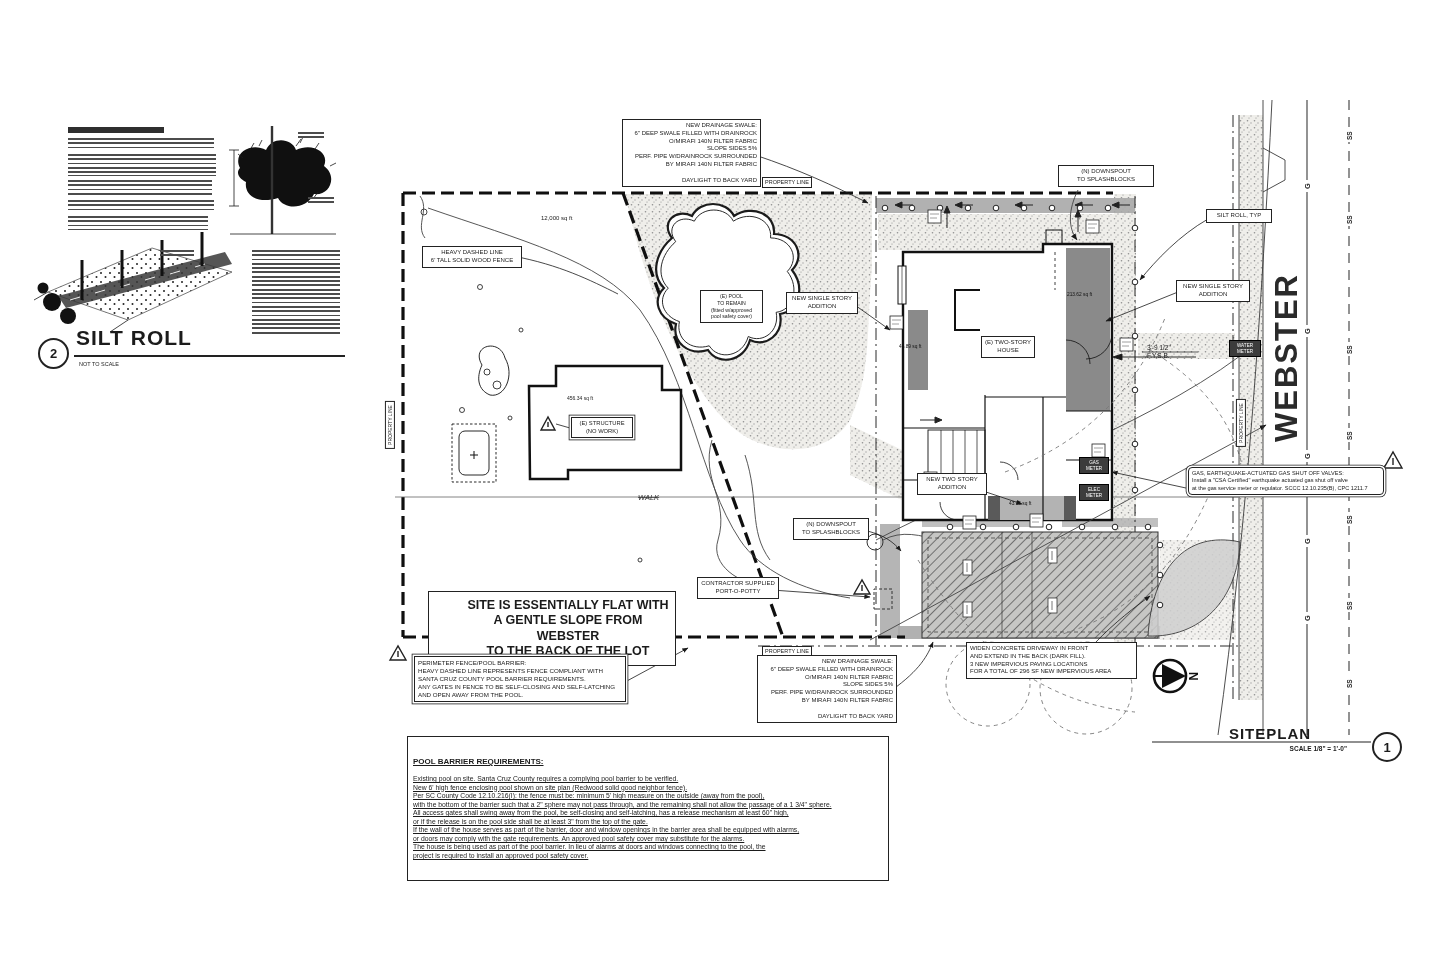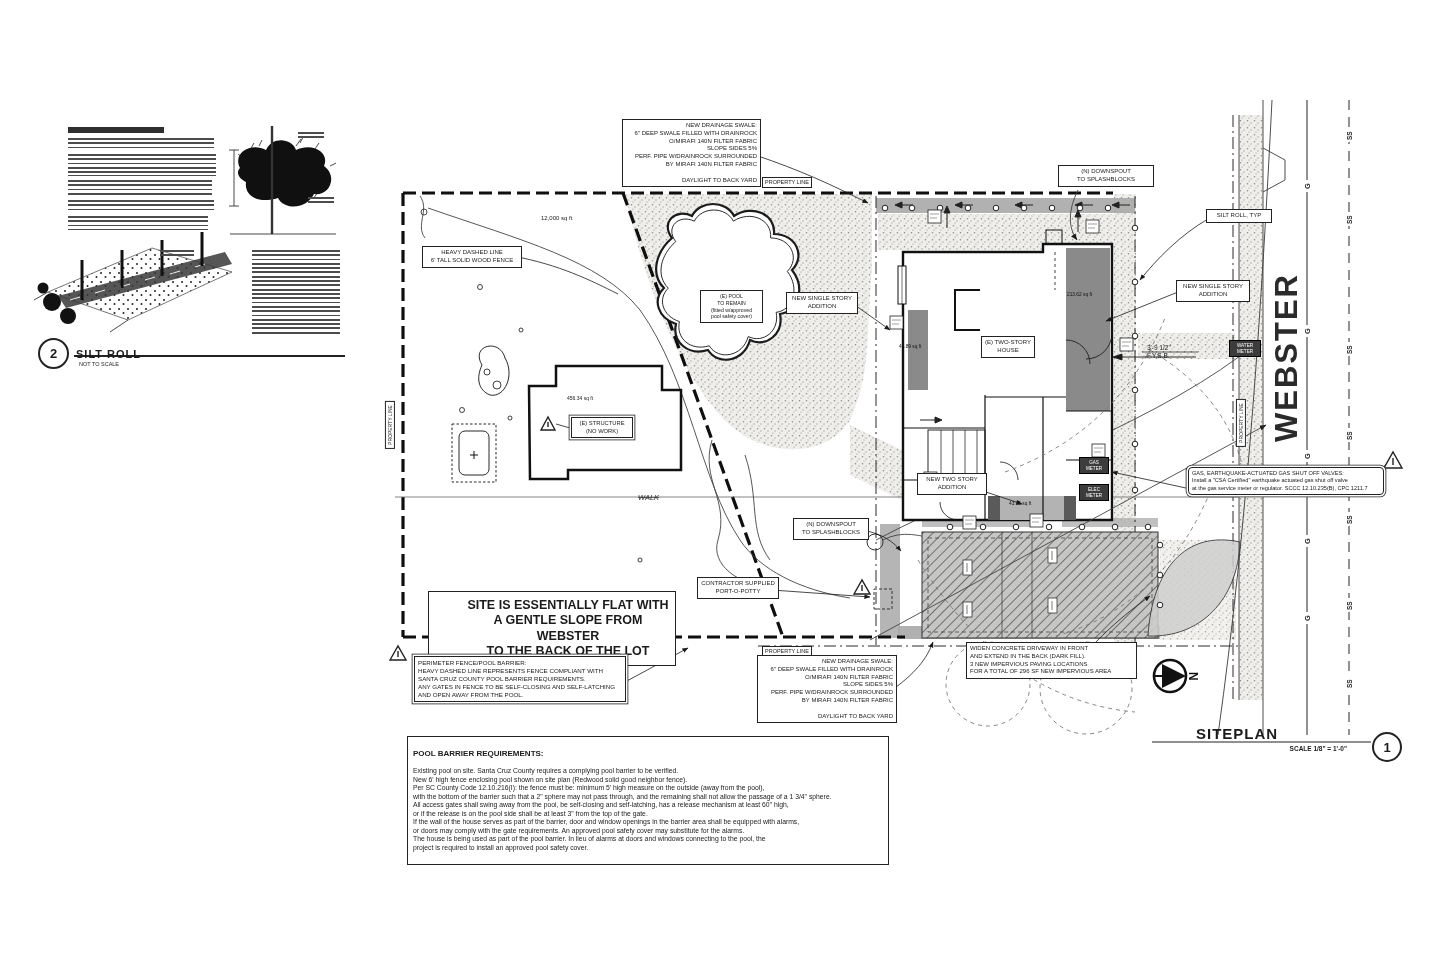--- a/index.html
+++ b/index.html
@@ -350,21 +350,21 @@
 <div class="fuzzy" style="left:68px;top:200px;width:146px;height:12px;"></div>
 <div class="fuzzy" style="left:68px;top:216px;width:140px;height:14px;"></div>
 <div class="fuzzy" style="left:252px;top:250px;width:88px;height:84px;"></div>
 <div class="fuzzy" style="left:298px;top:132px;width:26px;height:8px;"></div>
 <div class="fuzzy" style="left:308px;top:197px;width:26px;height:8px;"></div>
 <div class="fuzzy" style="left:160px;top:250px;width:34px;height:9px;"></div>
 
 <div class="circle-num" style="left:38px;top:338px;width:27px;height:27px;font-size:13px;">
   <span>2</span>
 </div>
-<div class="titletext" style="left:76px;top:348px;font-size:11px;text-align:center;">SILT ROLL</div>
+<div class="titletext" style="left:76px;top:326px;font-size:21px;text-align:center;">SILT ROLL</div>
 <div class="note noborder" style="left:76px;top:359px;font-size:5.5px;">NOT TO SCALE</div>
 
 <div class="note right" style="left:622px;top:119px;width:131px;">NEW DRAINAGE SWALE:
 6" DEEP SWALE FILLED WITH DRAINROCK
 O/MIRAFI 140N FILTER FABRIC
 SLOPE SIDES 5%
 PERF. PIPE W/DRAINROCK SURROUNDED
 BY MIRAFI 140N FILTER FABRIC
 
 DAYLIGHT TO BACK YARD</div>
@@ -428,33 +428,33 @@
 METER</div>
 <div class="note dark" style="left:1229px;top:340px;width:24px;font-size:4.6px;line-height:1.2;">WATER
 METER</div>
 
 <div class="note tiny" style="left:540px;top:215px;font-size:6px;">12,000 sq ft</div>
 <div class="note tiny" style="left:898px;top:344px;color:#111;">46.89 sq ft</div>
 <div class="note tiny" style="left:1066px;top:292px;color:#111;">213.62 sq ft</div>
 <div class="note tiny" style="left:566px;top:395px;font-size:5px;">456.34 sq ft</div>
 <div class="note tiny" style="left:1008px;top:501px;color:#111;">43.05 sq ft</div>
 
-<div class="note left" style="left:407px;top:736px;width:470px;padding:4px 5px;">
+<div class="note left" style="left:407px;top:736px;width:470px;padding:12px 5px;text-decoration:underline;">
   <div style="font-size:8px;font-weight:bold;">POOL BARRIER REQUIREMENTS:</div>
   <div style="font-size:6.8px;line-height:1.26;white-space:pre-line;">Existing pool on site. Santa Cruz County requires a complying pool barrier to be verified.
 New 6' high fence enclosing pool shown on site plan (Redwood solid good neighbor fence).
 Per SC County Code 12.10.216(I): the fence must be: minimum 5' high measure on the outside (away from the pool),
 with the bottom of the barrier such that a 2" sphere may not pass through, and the remaining shall not allow the passage of a 1 3/4" sphere.
 All access gates shall swing away from the pool, be self-closing and self-latching, has a release mechanism at least 60" high,
 or if the release is on the pool side shall be at least 3" from the top of the gate.
 If the wall of the house serves as part of the barrier, door and window openings in the barrier area shall be equipped with alarms,
 or doors may comply with the gate requirements. An approved pool safety cover may substitute for the alarms.
 The house is being used as part of the pool barrier. In lieu of alarms at doors and windows connecting to the pool, the
 project is required to install an approved pool safety cover.</div>
 </div>
 
-<div class="titletext" style="left:1196px;top:725px;width:148px;text-align:left;font-size:15px;">SITEPLAN</div>
+<div class="titletext" style="left:1196px;top:725px;width:148px;text-align:center;font-size:15px;">SITEPLAN</div>
 <div class="note noborder right" style="left:1209px;top:743px;width:135px;font-size:6.5px;font-weight:bold;">SCALE 1/8" = 1'-0"</div>
 <div class="circle-num" style="left:1372px;top:732px;width:26px;height:26px;font-size:13px;">
   <span>1</span>
 </div>
 
 </div>
 
 </body></html>

